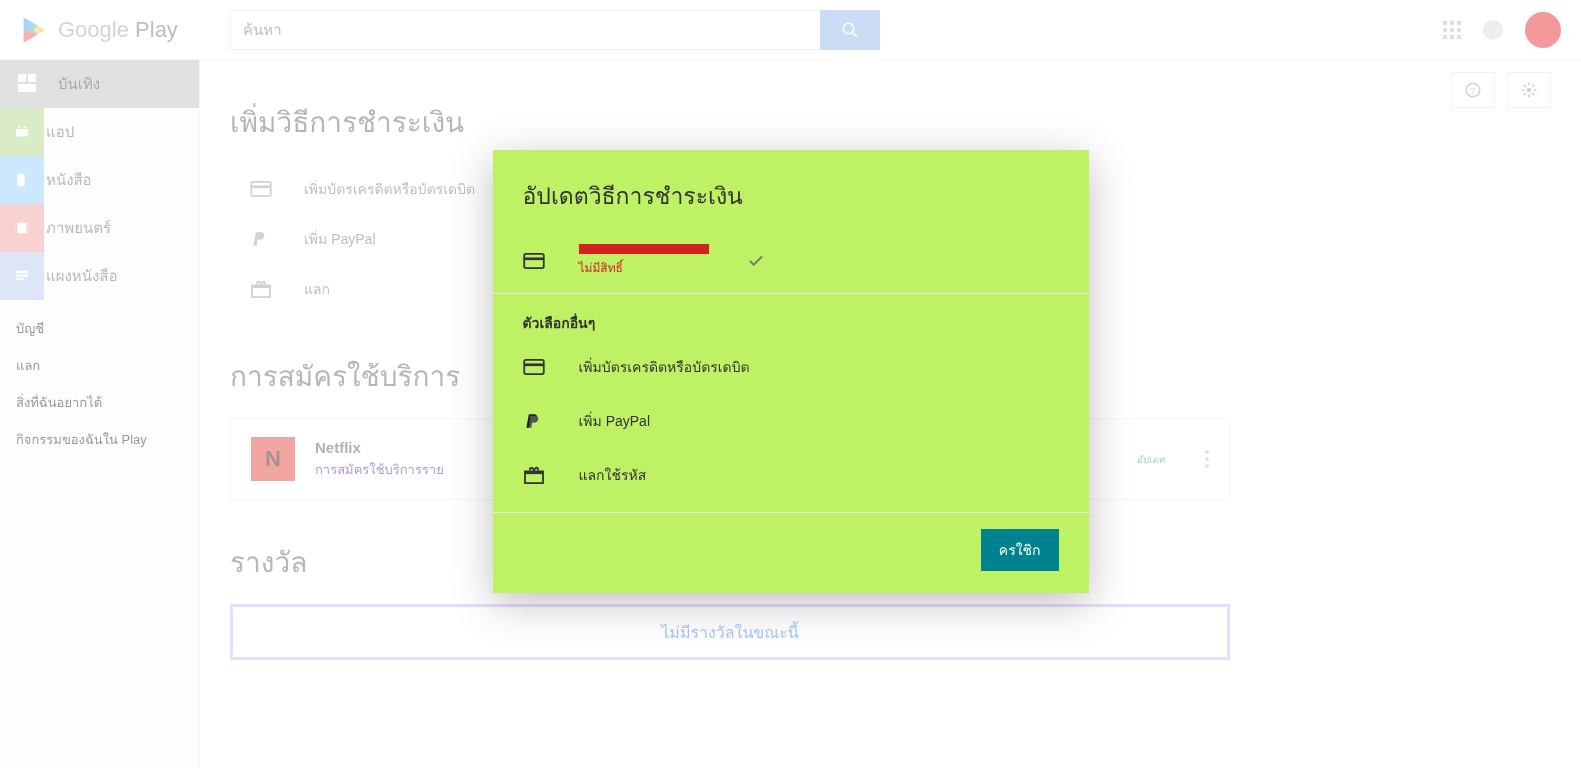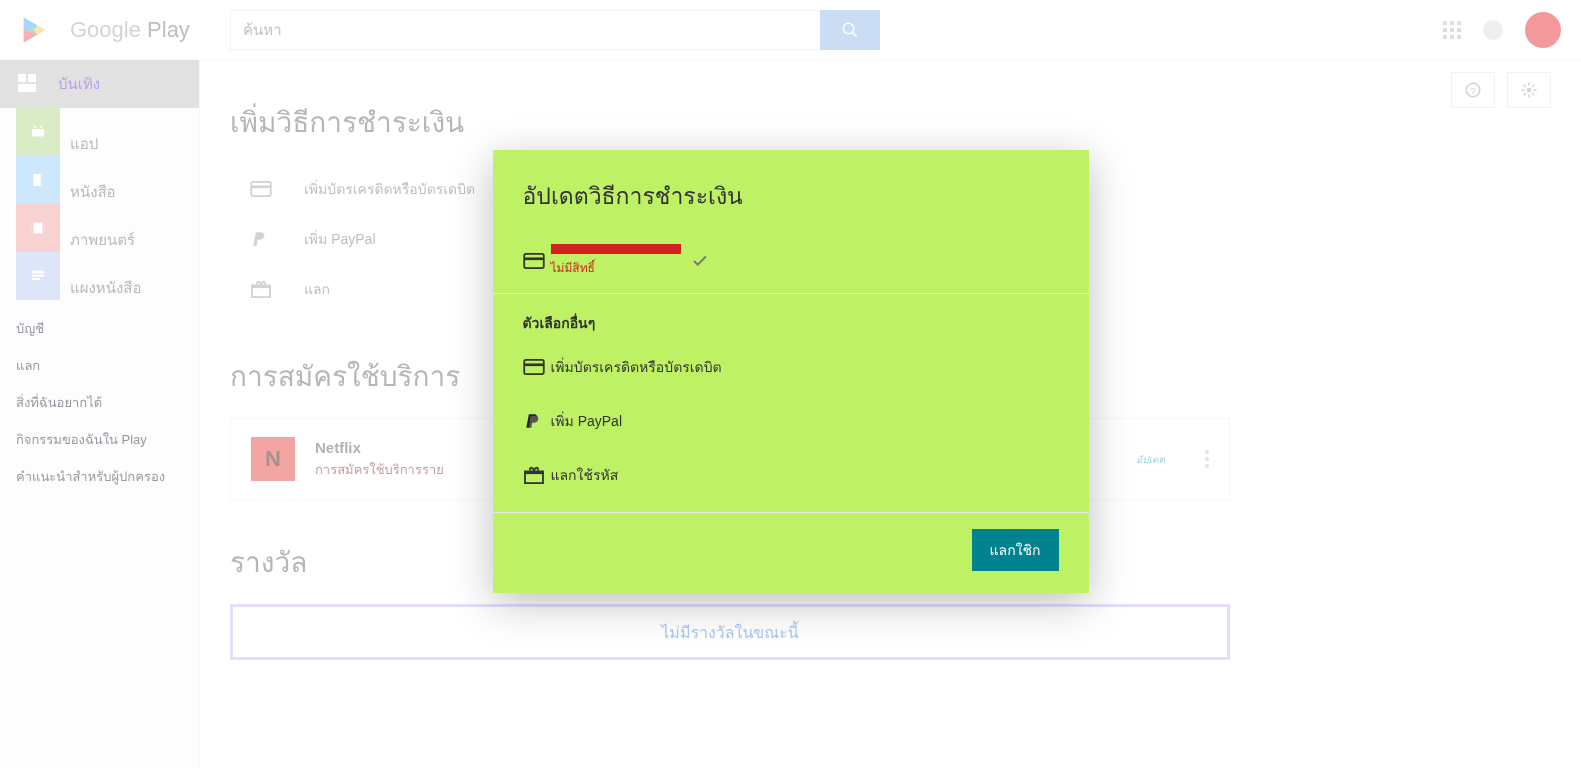--- a/index.html
+++ b/index.html
@@ -1,75 +1,75 @@
 <!DOCTYPE html>
 <html><head>
 <meta charset="utf-8">
 <style>
 * { margin: 0; padding: 0; box-sizing: border-box; font-family: Arial, Helvetica, sans-serif; }
 body { width: 1581px; height: 768px; background: #fff; overflow: hidden; position: relative; }
 
 
 .header { height: 60px; display: flex; align-items: center; padding: 0 20px; border-bottom: 1px solid #eee; }
-.logo-group { display: flex; align-items: center; gap: 20px; width: 210px; }
+.logo-group { display: flex; align-items: center; gap: 8px; width: 210px; }
 .play-triangle { width: 30px; height: 30px; }
 .logo-text { font-size: 22px; color: #6f6f6f; }
 .logo-text .g-brand { color: #9e9e9e; }
 .search-wrap { display: flex; align-items: center; }
 .search-input { width: 590px; height: 40px; border: 1px solid #e5e5e5; border-right: none; padding: 0 12px; font-size: 15px; color: #888; outline: none; }
 .search-btn { width: 60px; height: 40px; background: #8db3e8; border: none; display: flex; align-items: center; justify-content: center; cursor: pointer; }
 .header-right { margin-left: auto; display: flex; align-items: center; gap: 22px; }
 .grid-icon { width: 18px; height: 18px; display: grid; grid-template-columns: repeat(3,4px); grid-template-rows: repeat(3,4px); gap: 3px; }
 .grid-icon span { background: #b9b9b9; }
 .bell-slot { width: 20px; height: 20px; border-radius: 50%; background: #d9d9d9; }
 .avatar { width: 36px; height: 36px; border-radius: 50%; background: #e51c23; }
 
 
 .main { display: flex; height: calc(100% - 60px); }
 .sidebar { width: 200px; background: #fafafa; border-right: 1px solid #eee; }
 .nav-item { display: flex; align-items: center; height: 48px; padding: 0 16px; gap: 18px; color: #666; font-size: 15px; cursor: pointer; }
-.nav-item.active { background: #bdbdbd; color: #6d28d9; text-align: right; }
+.nav-item.active { background: #bdbdbd; color: #404040; text-align: right; }
 .nav-icon { width: 24px; height: 24px; display: flex; align-items: center; justify-content: center; }
 .nav-block-green { background: #aed581; }
 .nav-block-red { background: #ef9a9a; }
 .nav-block-blue { background: #90caf9; }
 .nav-block-lblue { background: #b3c7f0; }
 .nav-icon-box { width: 44px; height: 48px; display: flex; align-items: center; justify-content: center; }
-.nav-item.has-color { padding-left: 16px; gap: 10px; align-items: flex-end; }
+.nav-item.has-color { padding-left: 0; gap: 2px; }
 .sec-links { padding: 10px 16px; }
 .sec-link { display: block; padding: 8px 0; color: #0f172a; font-size: 13px; cursor: pointer; }
 
 
 .content { flex: 1; padding: 20px 30px; position: relative; }
 .top-btns { position: absolute; right: 30px; top: 12px; display: flex; gap: 12px; }
 .square-btn { width: 44px; height: 36px; border: 1px solid #e3e3e3; background: #fff; display: flex; align-items: center; justify-content: center; color: #888; }
 .section-title { font-size: 28px; color: #5d5d5d; margin: 20px 0 20px 0; font-weight: 400; }
 .pm-list { margin-left: 20px; }
 .pm-row { display: flex; align-items: center; gap: 30px; padding: 14px 0; color: #6f6f6f; font-size: 14px; cursor: pointer; }
 .pm-icon { width: 24px; color: #888; }
 
 .sub-card { border: 1px solid #ededed; padding: 18px 20px; display: flex; align-items: center; margin-top: 10px; width: 1000px; }
 .sub-thumb { width: 44px; height: 44px; background: #e53935; display:flex; align-items:center; justify-content:center; color:#3b0d0c; font-size:22px; font-weight:bold; }
 .sub-info { margin-left: 20px; }
 .sub-name { font-size: 15px; color: #555; font-weight: 600; }
-.sub-desc { font-size: 13px; color: #7f1d1d; margin-top: 3px; }
+.sub-desc { font-size: 13px; color: #4c1d95; margin-top: 3px; }
 .sub-update { margin-left: auto; color: #0aa3a3; font-size: 10px; cursor: pointer; font-style: italic; }
 .kebab { margin-left: 40px; display: flex; flex-direction: column; gap: 3px; cursor:pointer; }
 .kebab span { width:4px; height:4px; border-radius:50%; background:#bfbfbf; }
 
 .rewards-box { border: 3px solid #c4b5fd; width: 1000px; height: 56px; display:flex; align-items:center; justify-content:center; color:#3b82f6; font-size:16px; margin-top:12px; }
 
 
 .scrim { position: absolute; inset: 0; background: rgba(255,255,255,0.55); pointer-events: none; }
 
 
 .modal-backdrop { position: absolute; inset: 0; display: flex; align-items: flex-start; justify-content: center; padding-top: 150px; }
 .modal { width: 596px; background: #bef264; box-shadow: 0 10px 40px rgba(0,0,0,0.25); padding: 28px 0 22px 0; }
 .modal-title { font-size: 23px; color: #333; padding: 0 30px 14px 30px; }
-.modal-row { display: flex; align-items: center; gap: 6px; padding: 16px 30px; cursor: pointer; }
+.modal-row { display: flex; align-items: center; gap: 34px; padding: 16px 30px; cursor: pointer; }
 .modal-row.border-b { border-bottom: 1px solid #e8e8e8; }
 .modal-icon { width: 22px; flex-shrink: 0; }
 .card-entry { display:flex; flex-direction:column; }
 .red-bar { width: 130px; height: 10px; background: #d32020; margin-bottom: 4px; }
 .err-text { font-size: 12px; color: #d32020; }
 .check-mark { color: #777; margin-left: 4px; }
 .opt-label { font-size: 14px; color: #333; }
 .subheader { font-size: 14px; color: #333; font-weight: 600; padding: 18px 30px 6px 30px; }
 .modal-actions { display:flex; justify-content:flex-end; padding: 16px 30px 0 30px; border-top: 1px solid #e8e8e8; margin-top: 10px; }
 .cancel-btn { background: #00838f; color:#fff; border:none; padding: 10px 18px; font-size: 14px; cursor:pointer; }
@@ -162,21 +162,20 @@
             <rect x="3" y="15" width="12" height="3" fill="#fff"></rect>
           </svg>
       </span>
       <span>แผงหนังสือ</span>
     </div>
     <div class="sec-links">
       <span class="sec-link">บัญชี</span>
       <span class="sec-link">แลก</span>
       <span class="sec-link">สิ่งที่ฉันอยากได้</span>
       <span class="sec-link">กิจกรรมของฉันใน Play</span>
-      <span class="sec-link">คำแนะนำสำหรับผู้ปกครอง</span>
     </div>
   </div>
 
   <div class="content">
     <div class="top-btns">
       <div class="square-btn">
         <svg width="18" height="18" viewBox="0 0 24 24">
             <circle cx="12" cy="12" r="9" fill="none" stroke="#9b9b9b" stroke-width="2"></circle>
             <text x="12" y="17" text-anchor="middle" font-size="13" fill="#9b9b9b">?</text>
           </svg>
@@ -289,16 +288,16 @@
           <svg width="22" height="18" viewBox="0 0 24 20">
             <rect x="2" y="7" width="20" height="12" fill="none" stroke="#333" stroke-width="2"></rect>
             <rect x="1" y="5" width="22" height="4" fill="#333"></rect>
             <path d="M8 5c-2-3 2-5 4 0 2-5 6-3 4 0" fill="none" stroke="#333" stroke-width="2"></path>
           </svg>
         </span>
       <span class="opt-label">แลกใช้รหัส</span>
     </div>
 
     <div class="modal-actions">
-      <button class="cancel-btn">แลกใชิก</button>
+      <button class="cancel-btn">ครใชิก</button>
     </div>
   </div>
 </div>
 
 </body></html>

